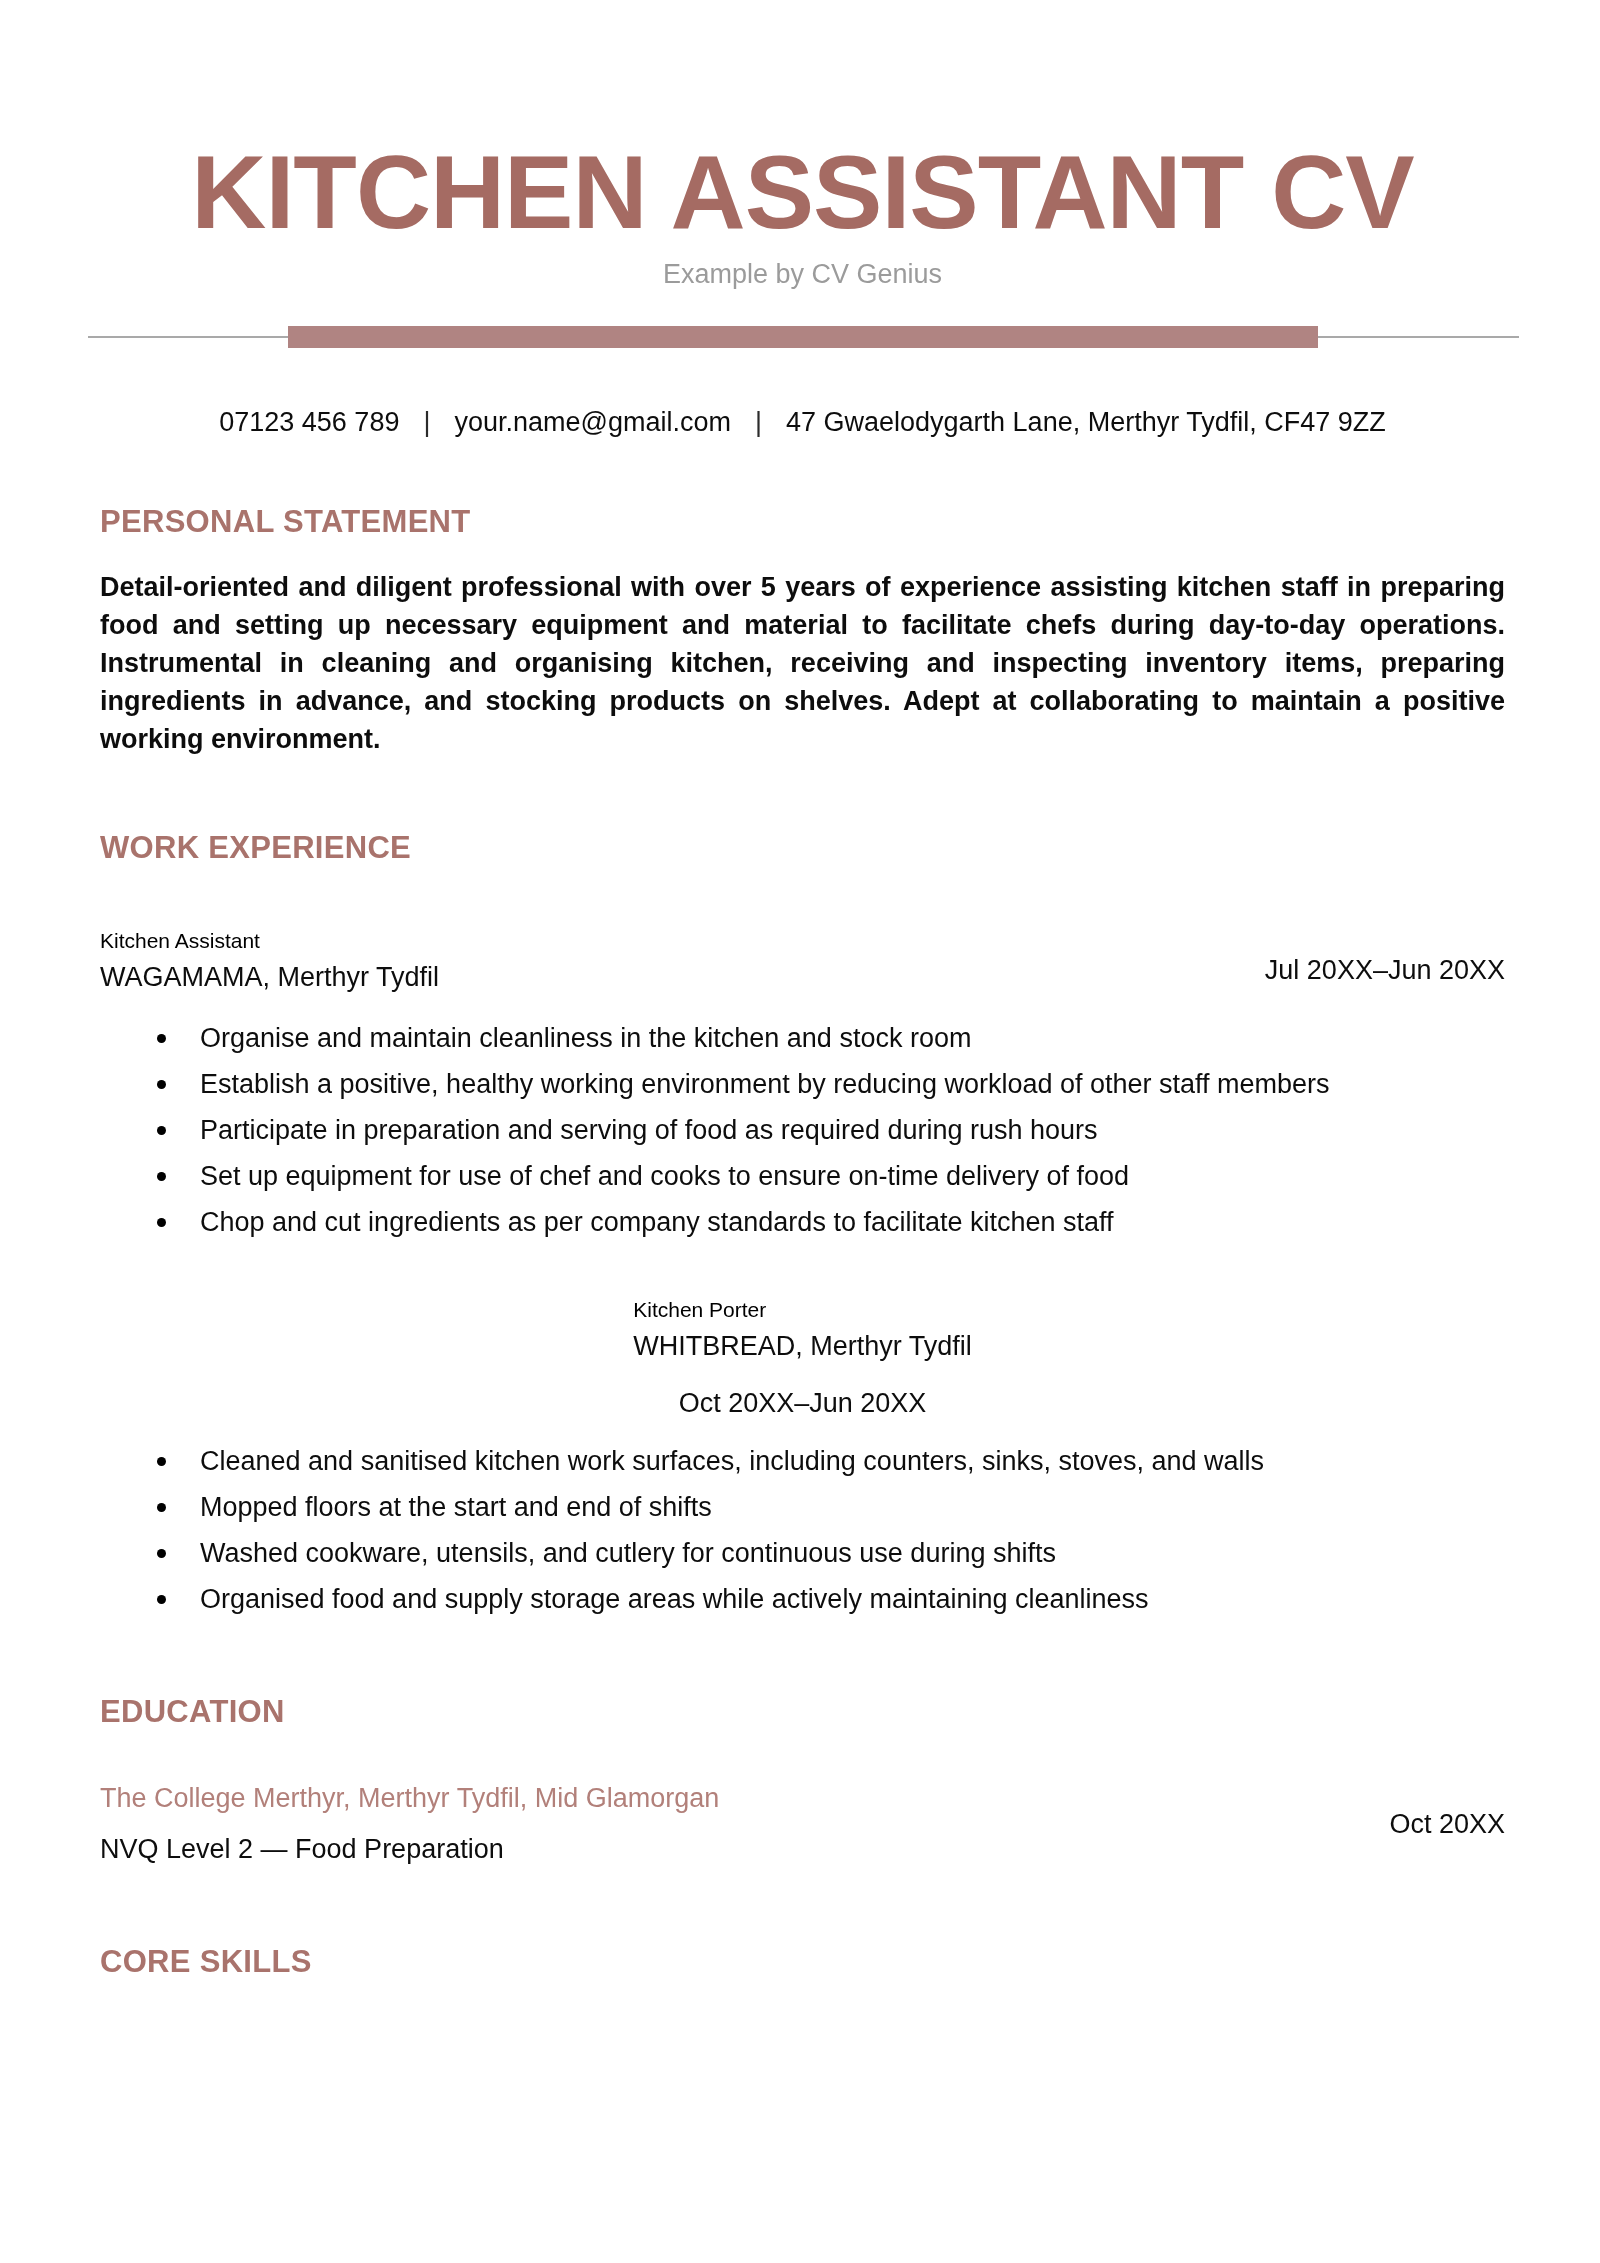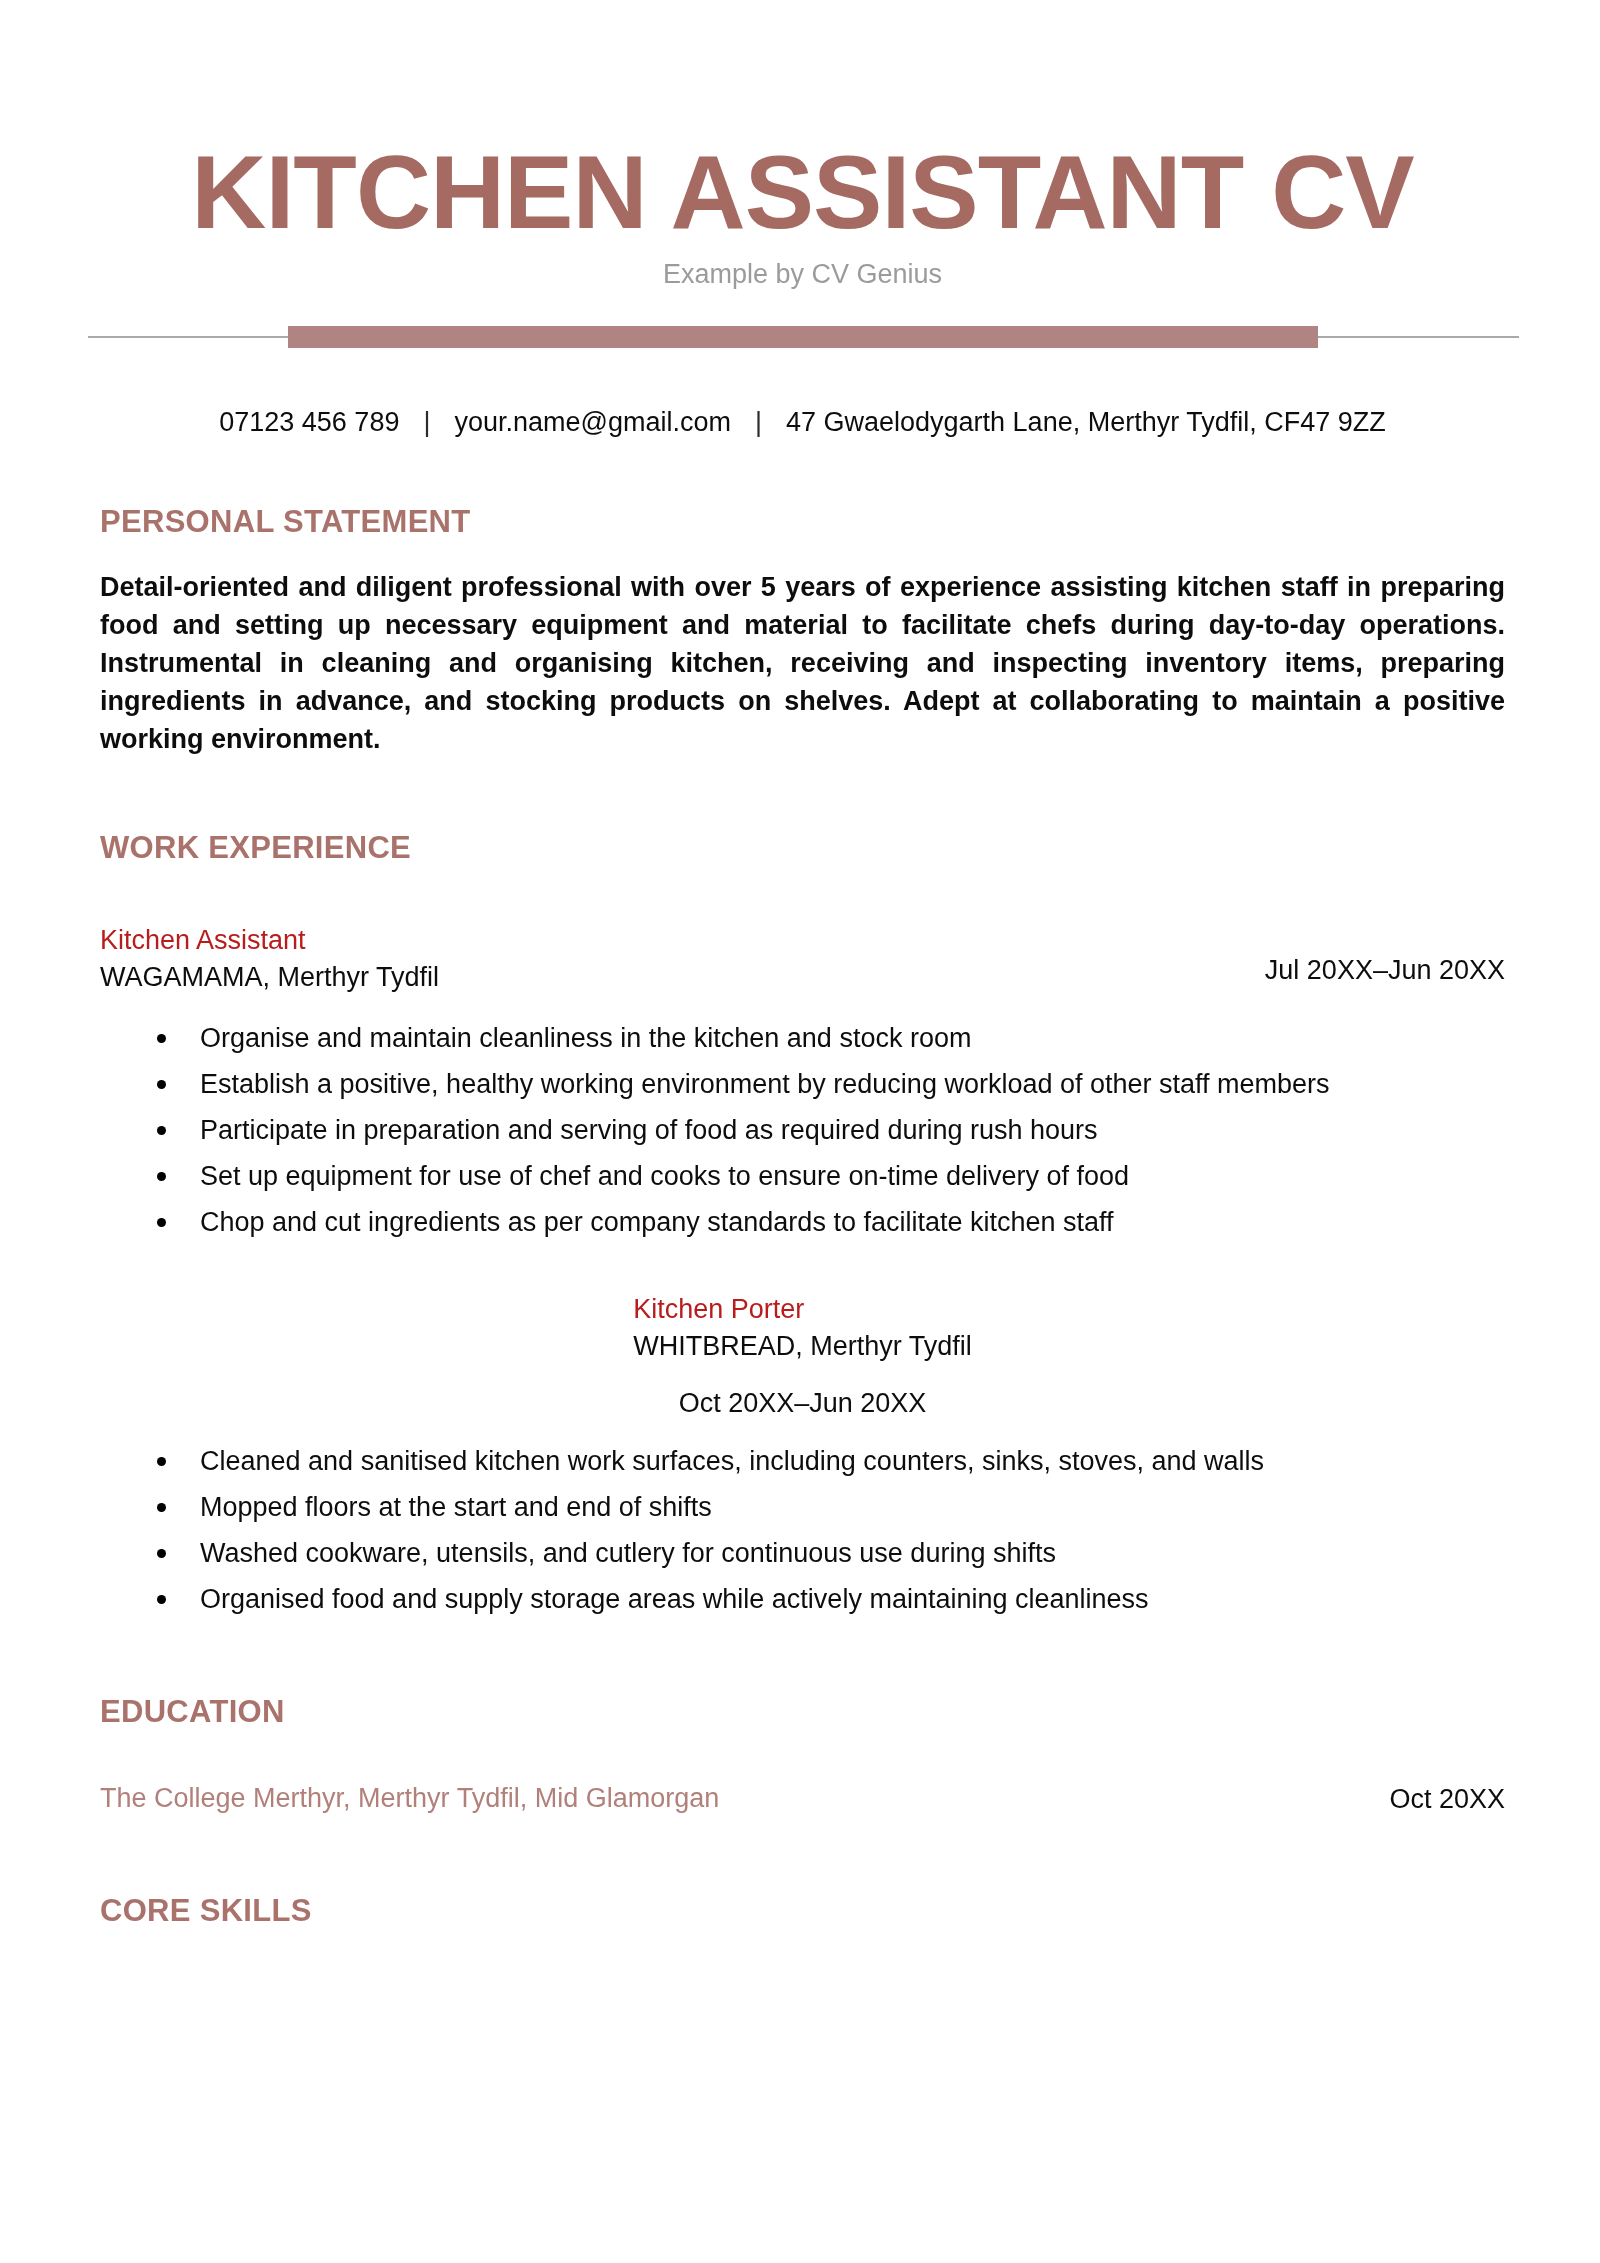--- a/index.html
+++ b/index.html
@@ -96,23 +96,23 @@
 
   
   .job-head {
     display: flex;
     justify-content: space-between;
     align-items: center;
   }
   .job-head.first { margin-top: 56px; }
   .job-head.second { margin-top: 50px; flex-direction: column; }
   .job-title {
-    font-size: 27px;
-    line-height: 37px;
-    color: #b91c1c;
+    font-size: 21px;
+    line-height: 37px;
+    color: #000000;
   }
   .job-company {
     font-size: 27px;
     line-height: 37px;
     color: #0d0d0d;
   }
   .job-dates {
     font-size: 27px;
     line-height: 32px;
     color: #0d0d0d;
@@ -225,19 +225,20 @@
     <li>Cleaned and sanitised kitchen work surfaces, including counters, sinks, stoves, and walls</li>
     <li>Mopped floors at the start and end of shifts</li>
     <li>Washed cookware, utensils, and cutlery for continuous use during shifts</li>
     <li>Organised food and supply storage areas while actively maintaining cleanliness</li>
   </ul>
 
   <div class="section-heading h-edu">EDUCATION</div>
   <div class="edu-row">
     <div>
       <div class="edu-school">The College Merthyr, Merthyr Tydfil, Mid Glamorgan</div>
+      <div class="edu-degree">NVQ Level 2 — Food Preparation</div>
     </div>
     <div class="edu-dates">Oct 20XX</div>
   </div>
 
   <div class="section-heading h-cs">CORE SKILLS</div>
 
 </div>
 
 </body></html>

